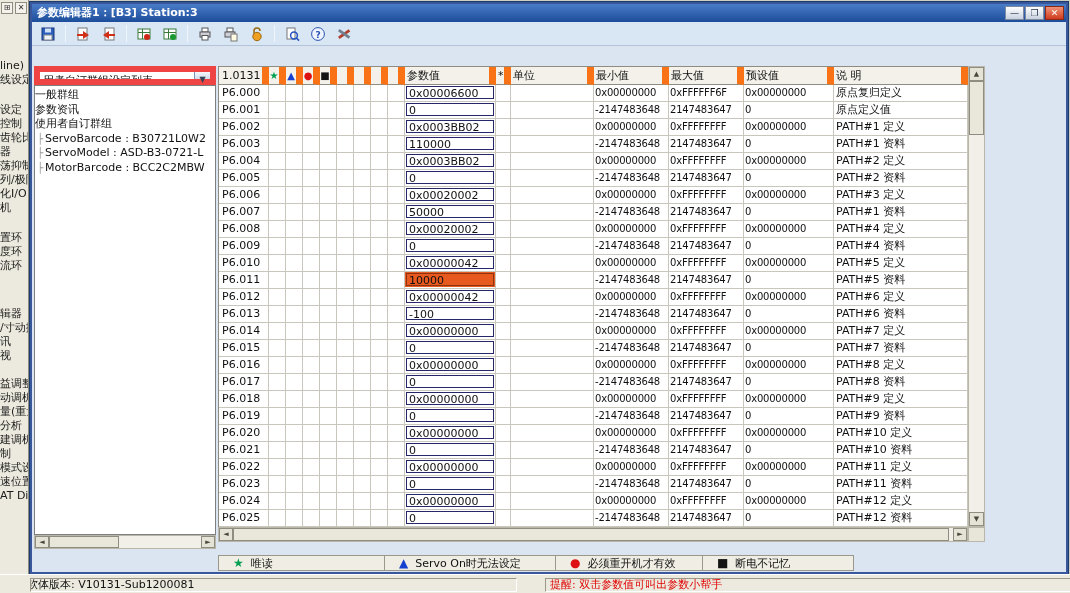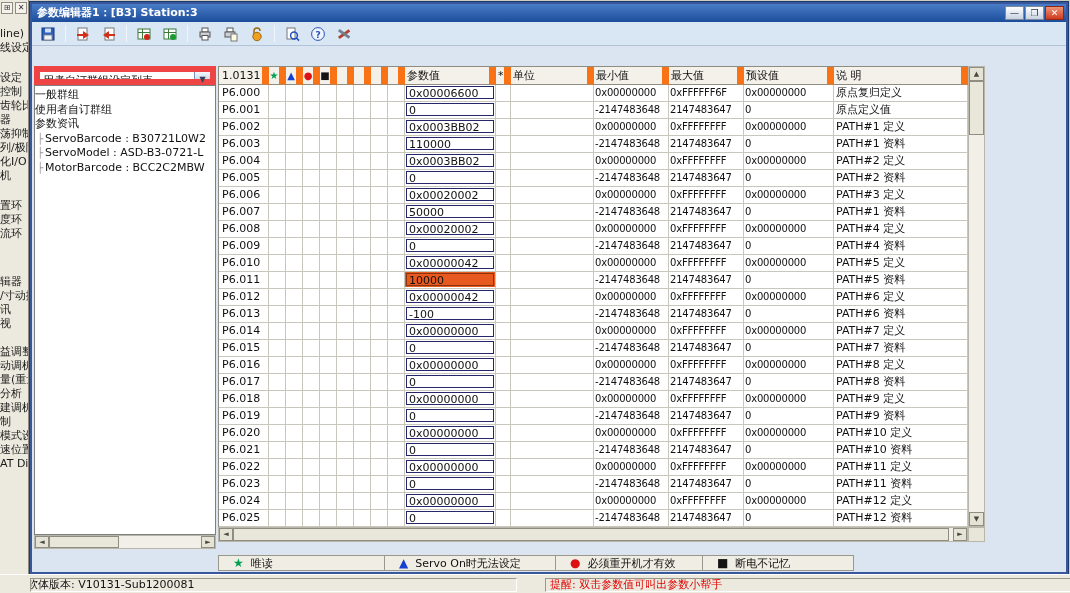--- a/index.html
+++ b/index.html
@@ -6,21 +6,21 @@
 html,body{width:1070px;height:593px;overflow:hidden}
 body{font-family:"DejaVu Sans","Liberation Sans",sans-serif;font-size:11px;background:#cfccc0;position:relative}
 .screen{position:absolute;inset:0;width:1070px;height:593px;background:#cfccc0}
 
 
 .left-strip{position:absolute;left:0;top:0;width:29px;height:574px;background:#eceade;border-right:1px solid #8f8d82;overflow:hidden}
 .strip-controls{display:flex;gap:2px;padding:2px 1px;height:16px}
 .strip-btn{width:12px;height:12px;border:1px solid #8f8d82;background:#f4f2ea;font-size:8px;line-height:10px;text-align:center;color:#333;cursor:default}
 .strip-item{font-size:11px;line-height:14px;white-space:nowrap;color:#1a1a1a}
 .strip-group{margin-bottom:16px}
-#strip-items > .strip-group:nth-child(1){margin-top:11px}
+#strip-items > .strip-group:nth-child(1){margin-top:43px}
 #strip-items > .strip-group:nth-child(3){margin-bottom:34px}
 #strip-items > .strip-group:nth-child(4){margin-bottom:14px}
 
 
 .window{position:absolute;left:30px;top:2px;width:1038px;height:572px;border:2px solid #39589c;background:#dbe5f1;box-shadow:0 0 0 1px #1d3a6e}
 .titlebar{position:absolute;left:0;top:0;right:0;height:18px;background:linear-gradient(180deg,#4a7cc8,#1c4d9a);color:#fff;font-weight:bold;font-size:11px;line-height:18px;padding-left:5px;overflow:hidden}
 .win-buttons{position:absolute;right:2px;top:2px;display:flex;gap:1px}
 .wbtn{width:19px;height:14px;border:1px solid #7d8aa0;background:linear-gradient(#fefefe,#c9d2e0);font-size:9px;line-height:12px;text-align:center;color:#23324d;font-weight:normal}
 .wbtn.close{background:linear-gradient(#ef9377,#cf3a1d);color:#fff;border-color:#8e2813}
 
@@ -229,22 +229,22 @@
     </div>
 
     <div class="left-panel-combo">
       <span class="combo-text">用者自订群组设定列表</span>
       <span class="combo-btn">▼</span>
     </div>
 
     <div class="tree">
       <div id="tree-items">
           <div class="tree-item lvl0"><span>一般群组</span></div>
+          <div class="tree-item lvl0"><span>参数资讯</span></div>
           <div class="tree-item lvl0"><span>使用者自订群组</span></div>
-          <div class="tree-item lvl0"><span>参数资讯</span></div>
           <div class="tree-item lvl1"><span class="connector">├</span><span>ServoBarcode : B30721L0W2</span></div>
           <div class="tree-item lvl1"><span class="connector">├</span><span>ServoModel : ASD-B3-0721-L</span></div>
           <div class="tree-item lvl1"><span class="connector">├</span><span>MotorBarcode : BCC2C2MBW</span></div>
         </div>
     </div>
 
     <div class="sb tree-hscroll">
       <div class="sb-btn h">◄</div>
       <div class="sb-thumb" style="width:70px"></div>
       <div style="flex:1"></div>

